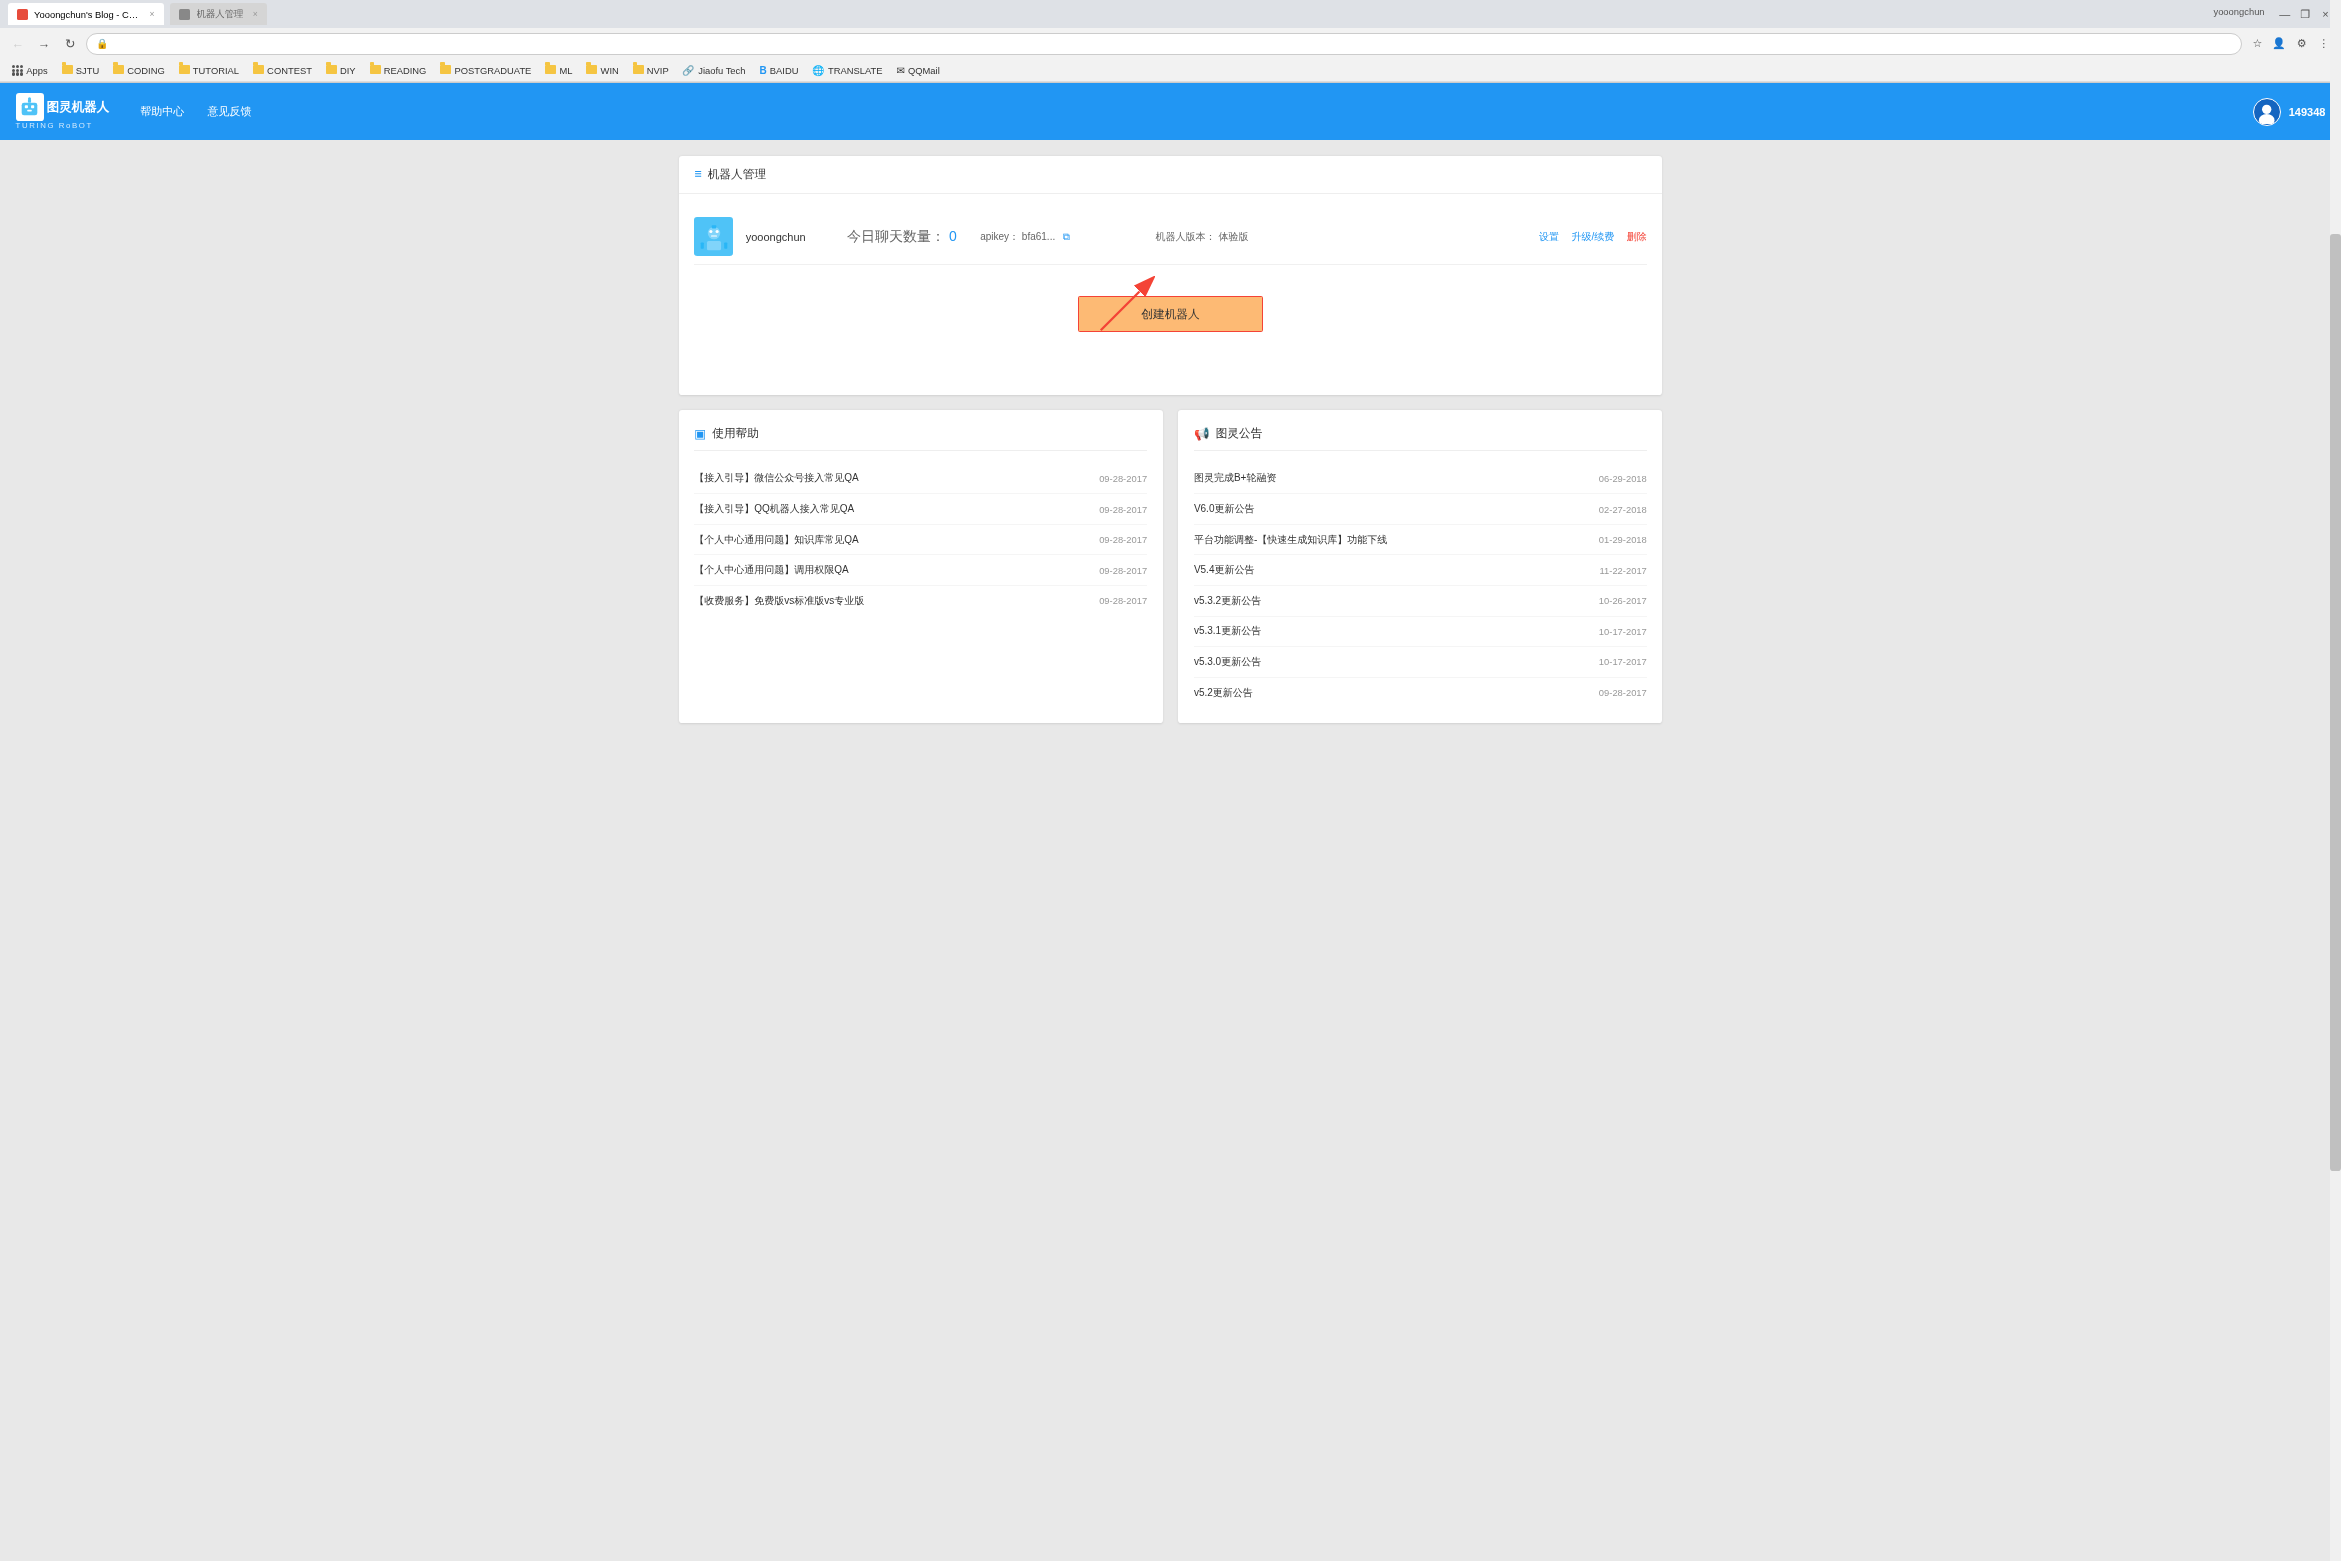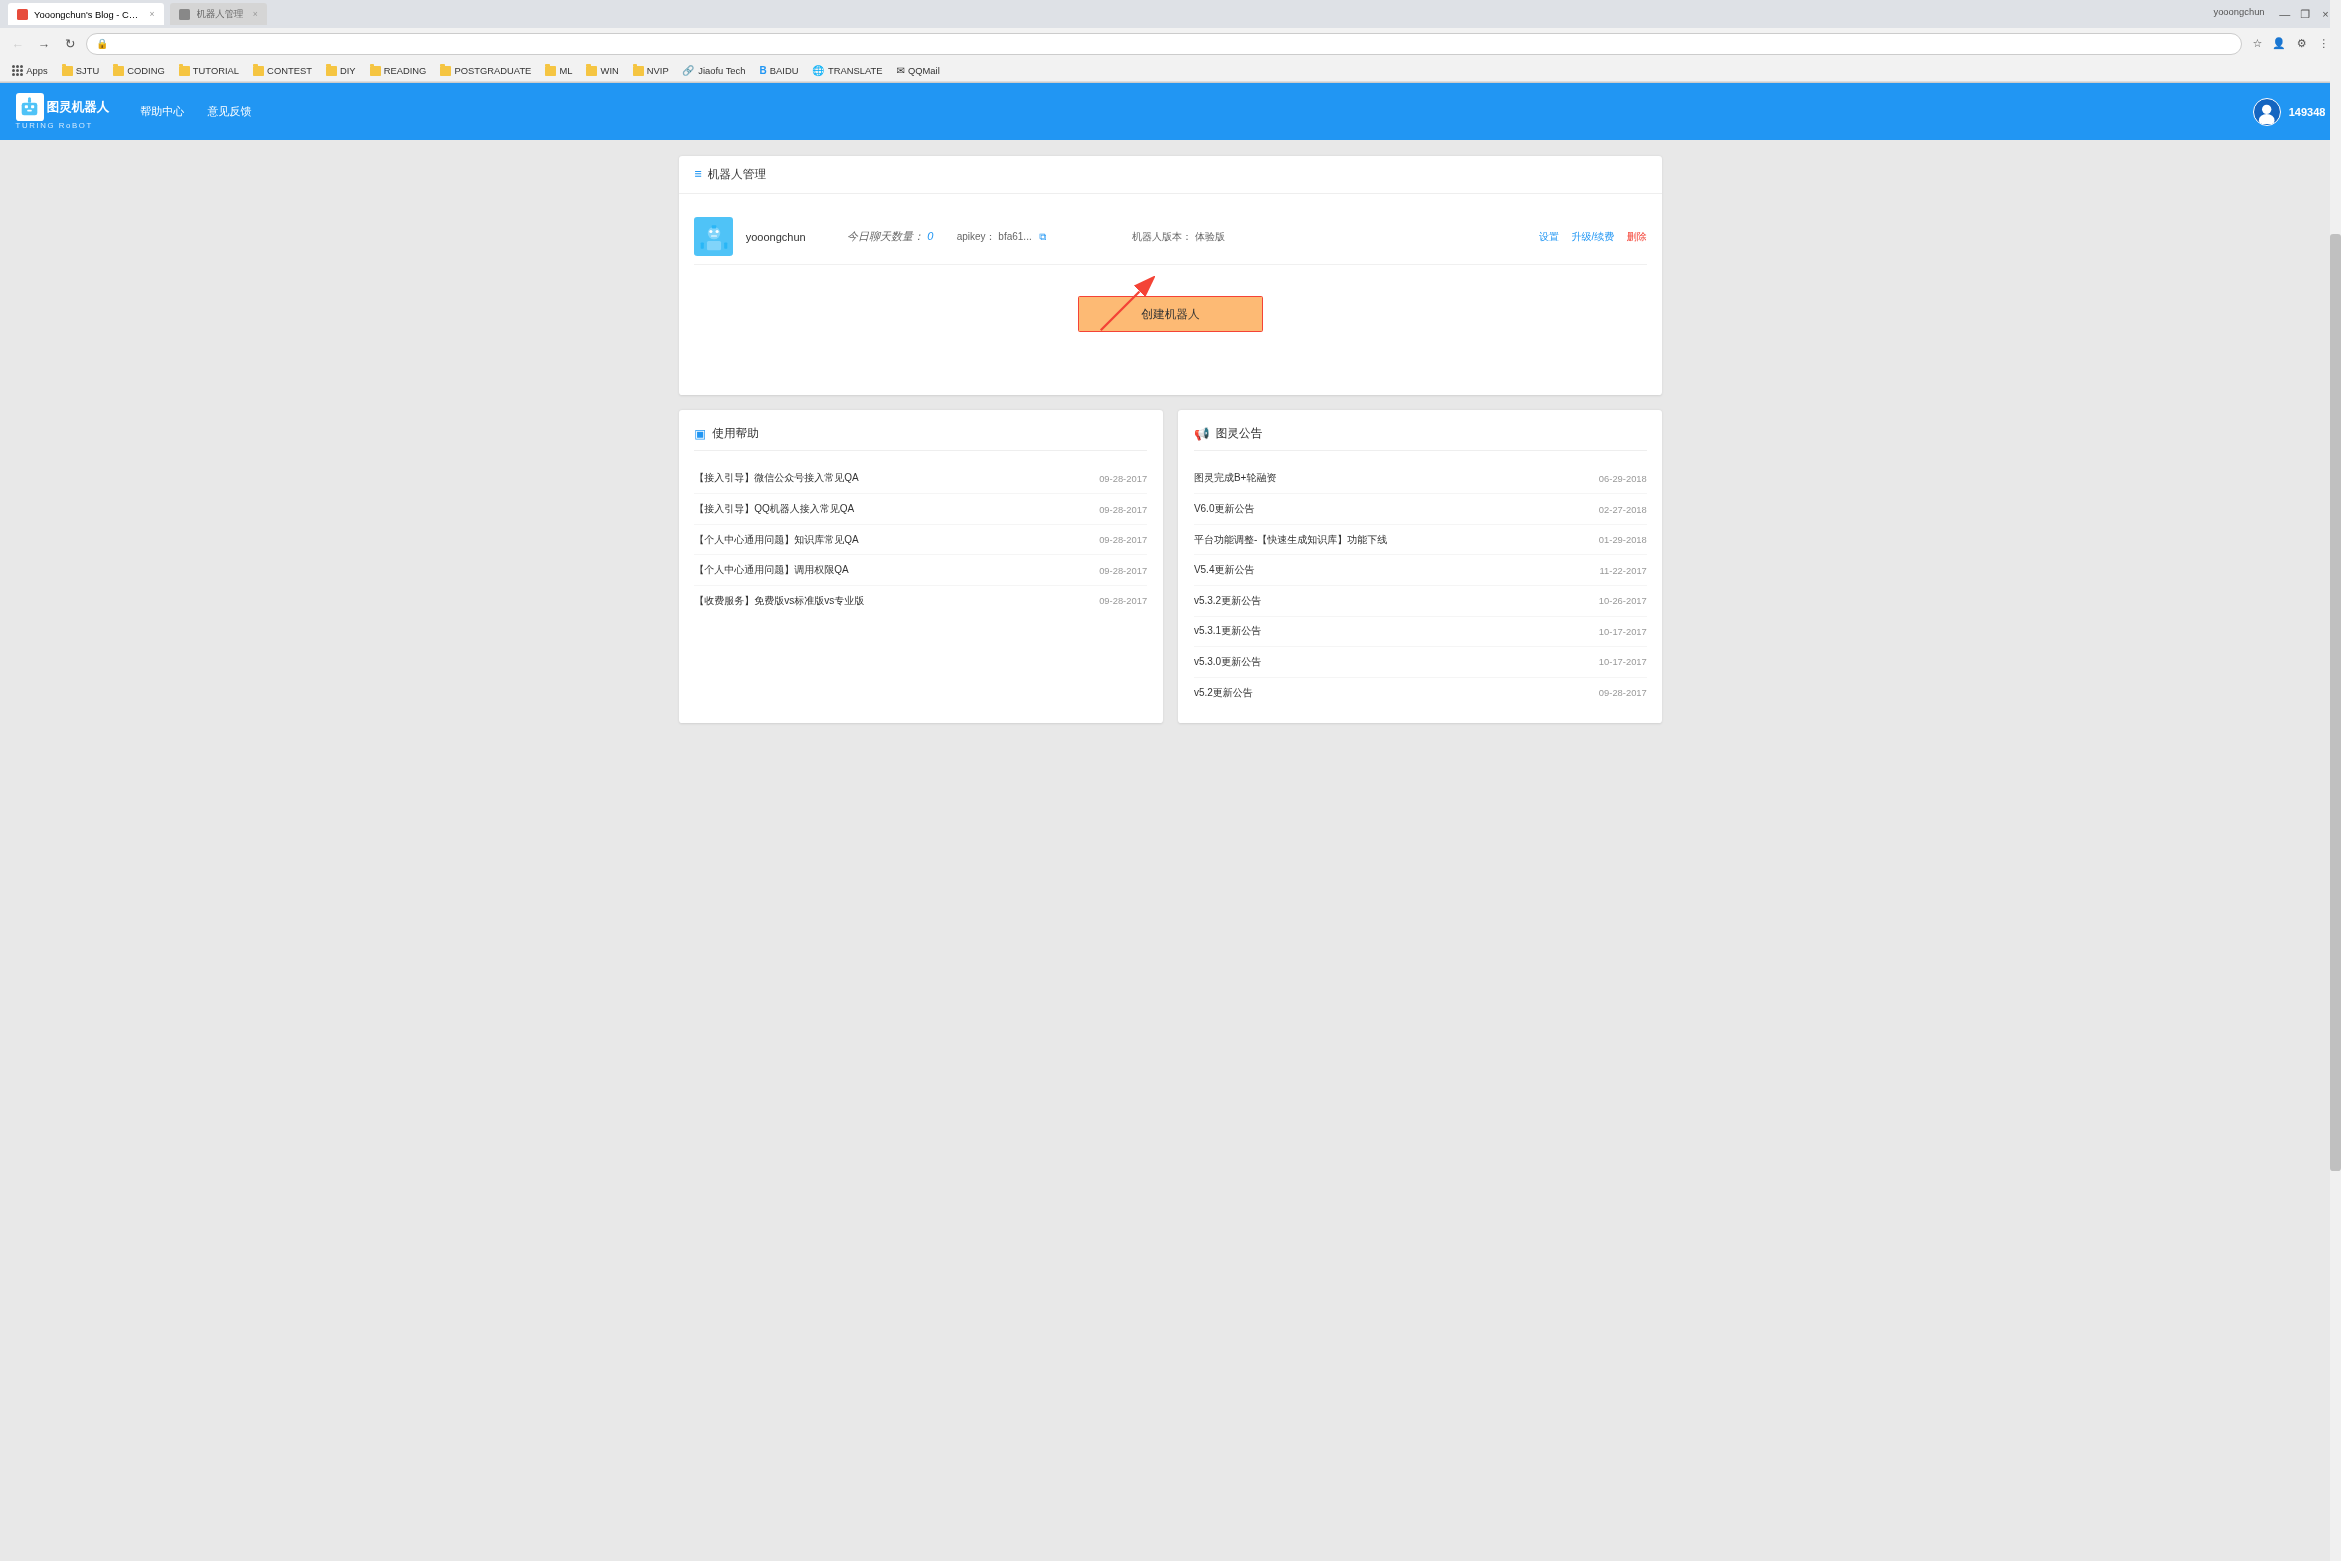--- a/index.html
+++ b/index.html
@@ -19,21 +19,21 @@
     .browser-toolbar { display: flex; align-items: center; padding: 4.7px 7.8px; gap: 6.2px; background: #f2f2f2; height: 31px; }
     .nav-btn { background: none; border: none; color: #555; cursor: pointer; font-size: 12.5px; width: 20px; height: 20px; display: flex; align-items: center; justify-content: center; border-radius: 50%; }
     .nav-btn.disabled { color: #ccc; cursor: default; }
     .address-bar { flex: 1; display: flex; align-items: center; background: white; border: 0.8px solid #ccc; border-radius: 15.6px; padding: 3.1px 9.4px; height: 22px; gap: 4.7px; }
     .address-bar input { border: none; outline: none; flex: 1; font-size: 10px; color: #333; }
     .address-bar .lock-icon { color: #555; font-size: 10px; }
     .toolbar-actions { display: flex; gap: 3.1px; }
     .toolbar-icon { width: 19px; height: 19px; display: flex; align-items: center; justify-content: center; cursor: pointer; color: #555; font-size: 11px; }
 
     .bookmarks-bar { display: flex; align-items: center; padding: 1.6px 6.2px; background: #f2f2f2; border-bottom: 0.8px solid #ddd; height: 23.4px; gap: 1.6px; overflow: hidden; }
-    .bookmark-item { display: flex; align-items: flex-end; gap: 3.1px; padding: 1.6px 6.2px; border-radius: 3.1px; cursor: pointer; font-size: 9.4px; color: #333; white-space: nowrap; }
+    .bookmark-item { display: flex; align-items: flex-start; gap: 3.1px; padding: 1.6px 6.2px; border-radius: 3.1px; cursor: pointer; font-size: 9.4px; color: #333; white-space: nowrap; }
     .bookmark-folder { width: 11px; height: 9.4px; background: #f5c542; border-radius: 0.8px; display: inline-block; position: relative; }
     .bookmark-folder::before { content: ''; position: absolute; top: -2.3px; left: 0; width: 4.7px; height: 2.3px; background: #f5c542; border-radius: 0.8px 0.8px 0 0; }
     .bm-icon-apps { display: grid; grid-template-columns: repeat(3,3.1px); gap: 0.8px; }
     .bm-dot { width: 3.1px; height: 3.1px; background: #555; border-radius: 50%; }
 
     
     .site-header { background: #2196f3; display: flex; align-items: center; padding: 0 15.6px; height: 57px; color: white; }
     .site-logo { display: flex; flex-direction: column; align-items: flex-start; }
     .logo-top { display: flex; align-items: center; gap: 3.1px; }
     .logo-icon { width: 28px; height: 28px; background: white; border-radius: 3.1px; display: flex; align-items: center; justify-content: center; overflow: hidden; }
@@ -52,21 +52,21 @@
     .panel { background: white; border-radius: 3.1px; margin-bottom: 15.6px; box-shadow: 0 0.8px 2.3px rgba(0,0,0,0.1); }
     .panel-header { padding: 11px 15.6px; border-bottom: 0.8px solid #eee; display: flex; align-items: center; gap: 6.2px; }
     .panel-header-icon { color: #2196f3; font-size: 12.5px; }
     .panel-title { font-size: 11.7px; color: #333; font-weight: normal; }
     .panel-body { padding: 15.6px; }
 
     
     .robot-row { display: flex; align-items: center; padding: 7.8px 0; border-bottom: 0.8px solid #f0f0f0; }
     .robot-avatar { width: 39px; height: 39px; border-radius: 3.1px; background: #4fc3f7; display: flex; align-items: center; justify-content: center; overflow: hidden; margin-right: 12.5px; }
     .robot-name { font-size: 11px; color: #333; margin-right: 23.4px; min-width: 78px; }
-    .robot-stat { color: #666; font-size: 11px; margin-right: 23.4px; font-style: italic; }
+    .robot-stat { color: #666; font-size: 14px; margin-right: 23.4px; }
     .robot-stat .stat-value { color: #2196f3; }
     .robot-apikey { color: #666; font-size: 10px; margin-right: 7.8px; }
     .apikey-copy { color: #2196f3; cursor: pointer; font-size: 10px; }
     .robot-version { color: #666; font-size: 10px; margin-left: 78px; }
     .robot-actions { margin-left: auto; display: flex; gap: 12.5px; }
     .action-link { color: #2196f3; text-decoration: none; font-size: 10px; cursor: pointer; }
     .action-link.danger { color: #f44336; }
 
     
     .create-area { display: flex; justify-content: center; align-items: center; padding: 31px 15.6px 47px; position: relative; }

